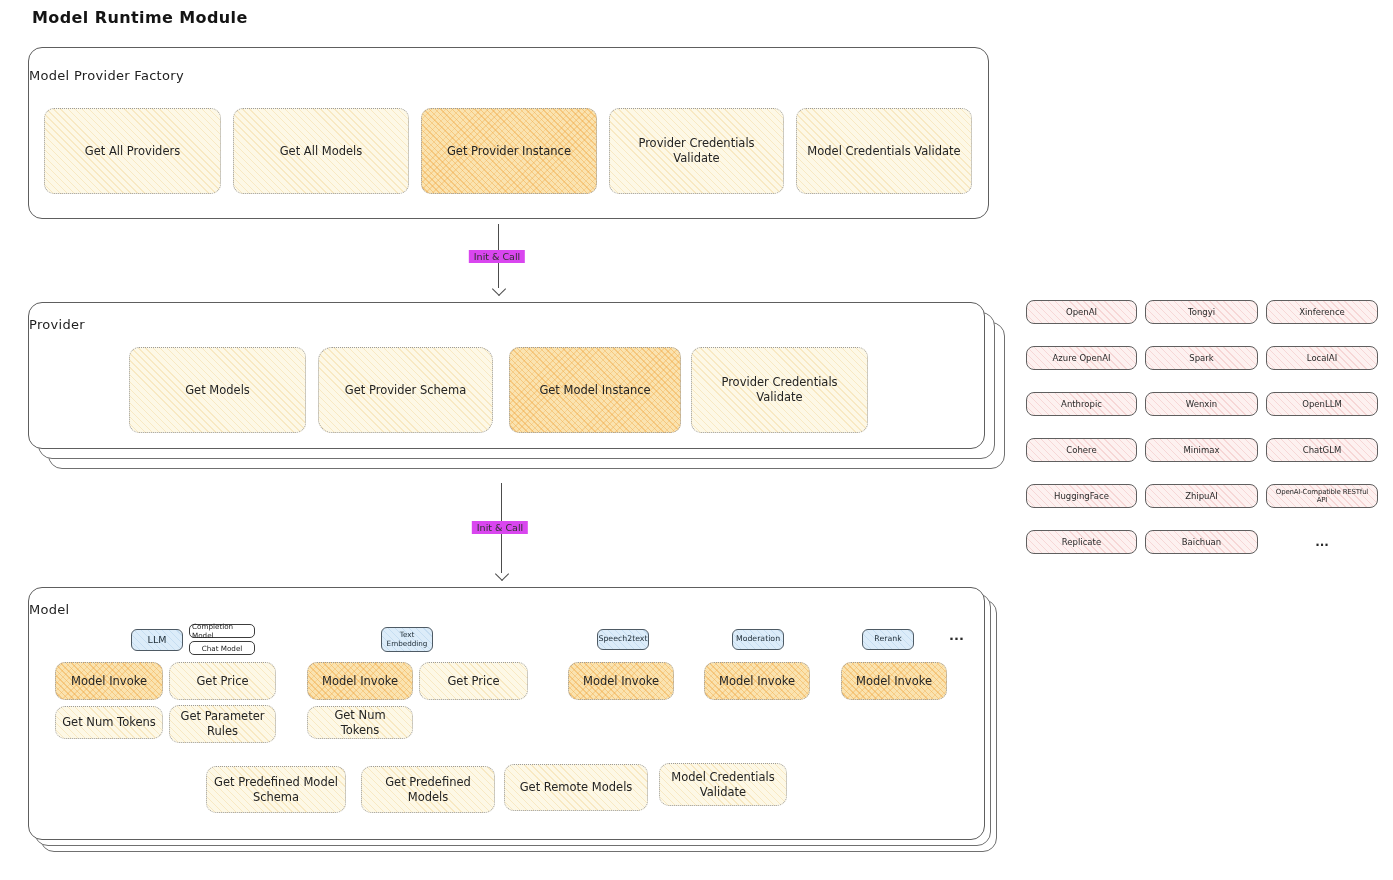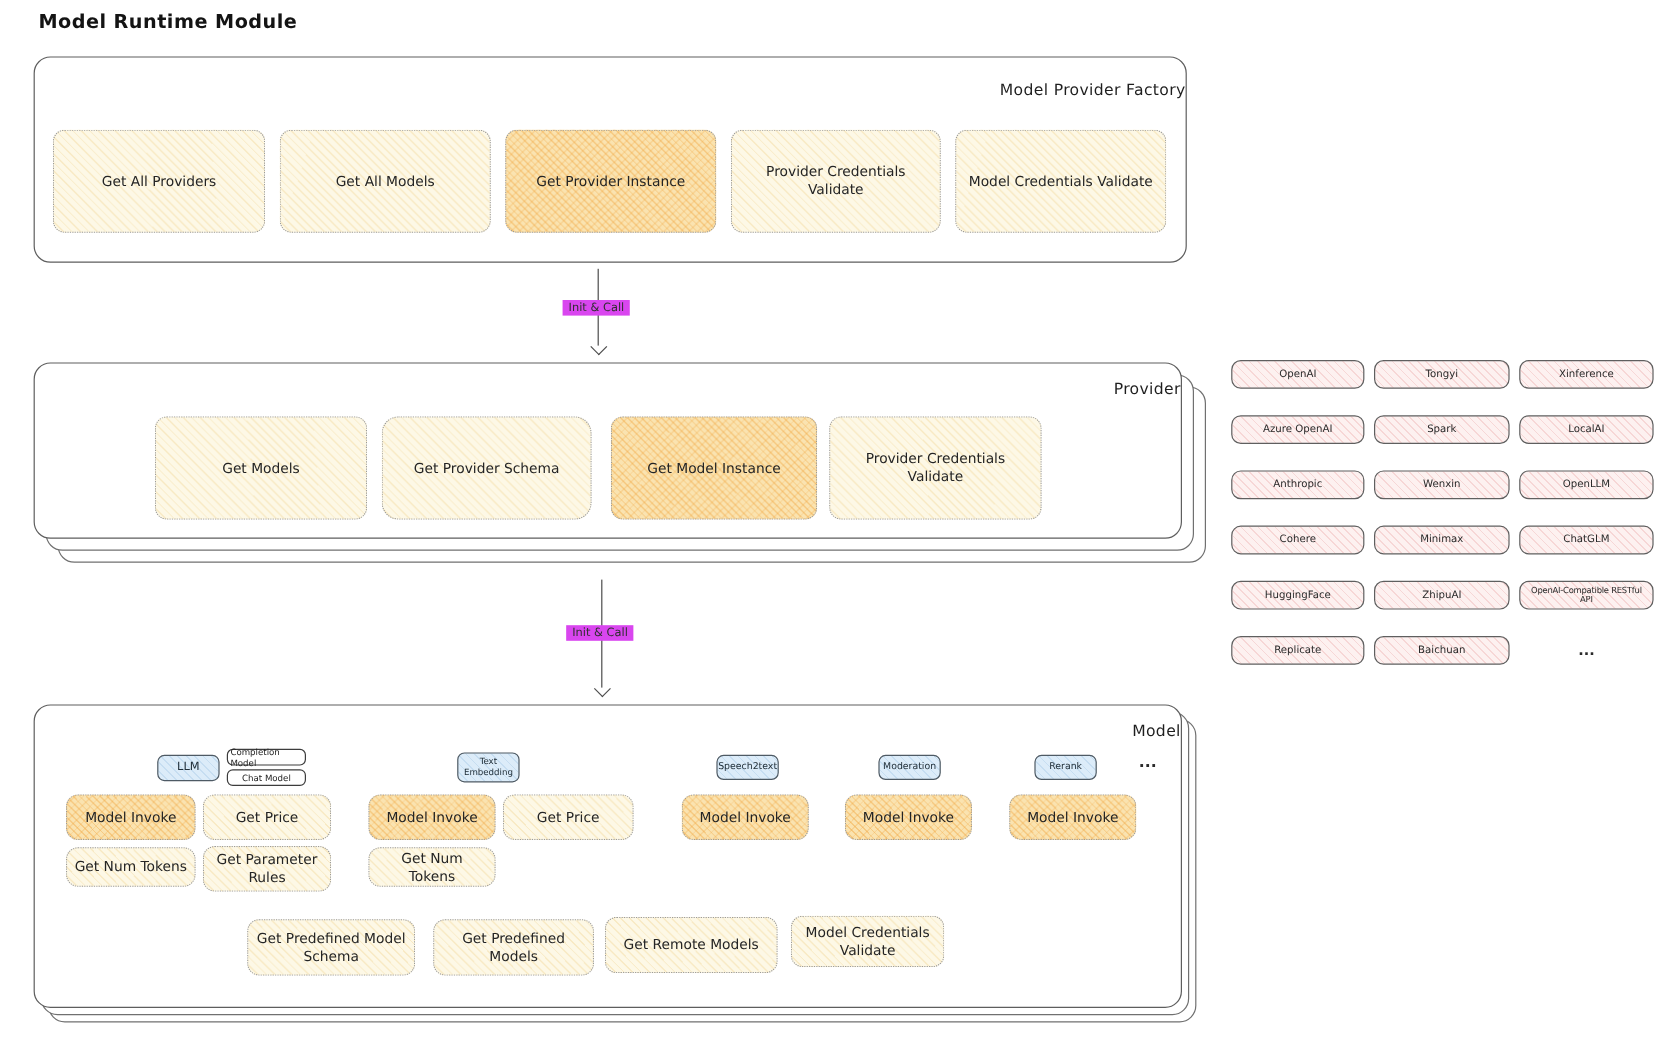--- a/index.html
+++ b/index.html
@@ -4,21 +4,21 @@
 <style>
   html,body{margin:0;padding:0;background:#ffffff;}
   body{font-family:"DejaVu Sans","Liberation Sans",sans-serif;color:#1e1e1e;}
   #canvas{position:relative;width:1393px;height:880px;background:#ffffff;overflow:hidden;}
 
   .page-title{position:absolute;left:32px;top:8px;font-size:16px;font-weight:700;letter-spacing:.4px;color:#141414;}
 
   
   .bigbox{position:absolute;background:#ffffff;border:1.7px solid #5e5e5e;border-radius:14px;}
   .layer{position:absolute;background:#ffffff;border:1.5px solid #707070;border-radius:14px;}
-  .boxtitle{position:absolute;left:0;right:0;text-align:right;font-size:13px;color:#1e1e1e;letter-spacing:.3px;}
+  .boxtitle{position:absolute;left:0;right:0;text-align:left;font-size:13px;color:#1e1e1e;letter-spacing:.3px;}
 
   
   .card{position:absolute;display:flex;align-items:center;justify-content:center;text-align:center;
         padding:3px 6px;box-sizing:border-box;border:1.6px dotted #9b9b9b;border-radius:10px;
         font-size:11.5px;line-height:1.3;color:#242424;
         background-color:#fdf8e6;
         background-image:repeating-linear-gradient(45deg,rgba(236,198,112,.30) 0px,rgba(236,198,112,.30) 1px,transparent 1px,transparent 5px);}
   .card.hl{background-color:#fae3b0;
         background-image:repeating-linear-gradient(45deg,rgba(241,166,64,.45) 0px,rgba(241,166,64,.45) 1px,transparent 1px,transparent 4px),
                          repeating-linear-gradient(-45deg,rgba(241,166,64,.28) 0px,rgba(241,166,64,.28) 1px,transparent 1px,transparent 5px);}

